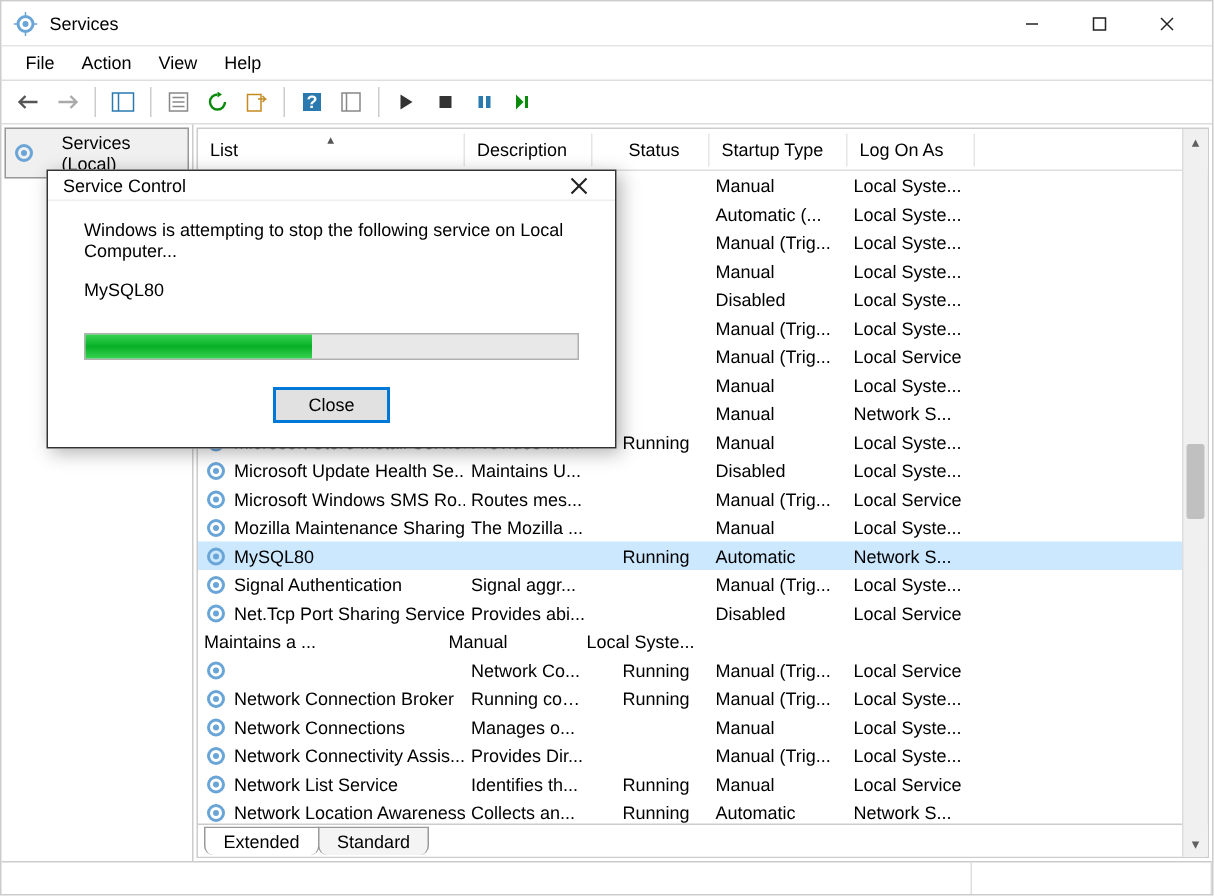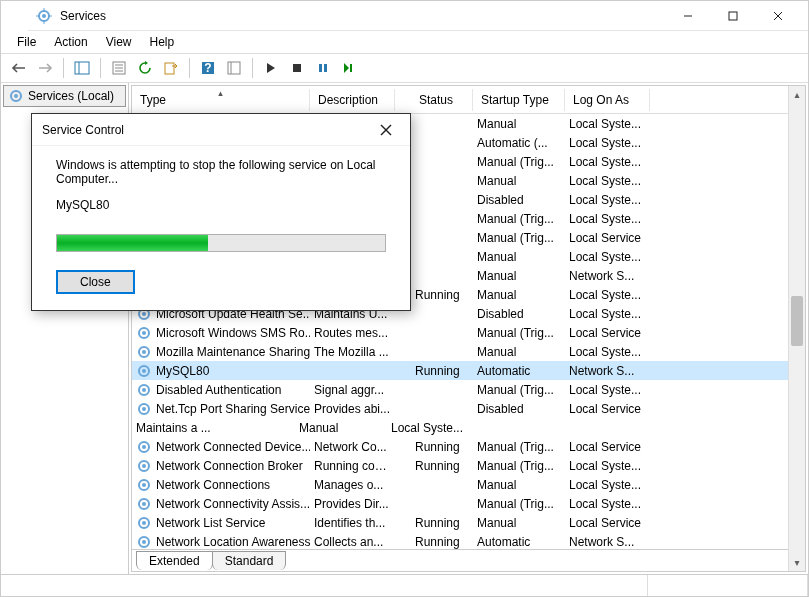--- a/index.html
+++ b/index.html
@@ -1,37 +1,37 @@
 <!DOCTYPE html>
 <html><head>
 <meta charset="utf-8">
 <style>
   * { margin: 0; padding: 0; box-sizing: border-box; font-family: "Segoe UI", Tahoma, sans-serif; font-size: 12px; }
   body { background: #fff; width: 809px; height: 597px; overflow: hidden; position: relative; border: 1px solid #ccc; }
 
   
-  .titlebar { height: 30px; display: flex; align-items: center; padding: 0 8px; background: #fff; border-bottom: 1px solid #e5e5e5; margin-left: 27px; }
+  .titlebar { height: 30px; display: flex; align-items: center; padding: 0 8px; background: #fff; border-bottom: 1px solid #e5e5e5; }
   .titlebar .app-icon { width: 16px; height: 16px; margin-right: 8px; }
   .titlebar .title { flex: 1; }
   .titlebar .win-controls { display: flex; gap: 0; }
   .titlebar .win-btn { width: 45px; height: 28px; display:flex; align-items:center; justify-content:center; cursor: pointer; }
 
   
   .menubar { height: 22px; display: flex; align-items: center; padding: 0 8px; gap: 2px; }
   .menubar .menu-item { padding: 2px 8px; cursor: default; }
 
   
   .toolbar { height: 30px; border-top: 1px solid #ddd; border-bottom: 1px solid #ddd; display: flex; align-items: center; padding: 0 6px; gap: 2px; }
   .toolbar .tbtn { width: 24px; height: 24px; display: flex; align-items:center; justify-content:center; cursor:pointer; border-radius:2px; }
   .toolbar .sep { width:1px; height:20px; background:#ccc; margin:0 4px; }
 
   
   .main { display: flex; height: calc(100% - 30px - 22px - 30px - 22px); position: relative; }
   .left-pane { width: 128px; border-right: 1px solid #ccc; padding: 2px; }
-  .left-item { display:flex; align-items:center; gap:4px; padding: 2px 4px; background: #f0f0f0; border: 1px solid #999; }
+  .left-item { display:flex; align-items:center; gap:17px; padding: 2px 4px; background: #f0f0f0; border: 1px solid #999; }
   .left-item .icon { width:16px; height:16px; flex-shrink:0; }
 
   .right-pane { flex:1; display:flex; flex-direction:column; border:1px solid #ccc; margin:2px; position:relative; }
   .header-row { display:flex; border-bottom:1px solid #ddd; background:#fff; height:28px; align-items:center; }
   .header-cell { padding: 4px 8px; border-right:1px solid #e5e5e5; position:relative; white-space:nowrap; overflow:hidden; text-overflow:ellipsis; cursor:default; }
   .col-name { width:178px; }
   .col-desc { width:85px; }
   .col-status { width:62px;margin-left:16px; }
   .col-startup { width:92px; }
   .col-logon { width:85px; }
@@ -55,29 +55,29 @@
   .tab { padding: 2px 12px; border:1px solid #999; border-bottom:none; margin-right:-1px; background:#f4f4f4; border-radius: 0 0 6px 6px; position:relative; top:1px; cursor:default; transform: scaleY(-1); }
   .tabs-inner { transform: scaleY(-1); display:flex; }
   .tab.active { background:#fff; }
 
   
   .statusbar { height:22px; border-top:1px solid #ccc; display:flex; }
   .statusbar .cell { border-right:1px solid #ddd; flex:1; }
 
   
   .dialog { position:absolute; left:30px; top:112px; width:380px; background:#fff; border:1px solid #333; box-shadow: 3px 3px 12px rgba(0,0,0,0.3); z-index:10; }
-  .dialog .dlg-title { height:32px; display:flex; align-items:center; padding:0 10px; border-bottom:1px solid #eee; }
+  .dialog .dlg-title { height:20px; display:flex; align-items:center; padding:0 10px; border-bottom:1px solid #eee; }
   .dialog .dlg-title .t { flex:1; }
   .dialog .dlg-title .close { width:28px; height:24px; display:flex; align-items:center; justify-content:center; cursor:pointer; }
   .dialog .dlg-body { padding: 12px 24px 16px; }
   .dialog .msg { margin-bottom: 12px; }
   .dialog .svc { margin-bottom: 22px; }
   .dialog .progress { width:100%; height:18px; border:1px solid #b0b0b0; background:#e8e8e8; position:relative; margin-bottom:18px; }
   .dialog .progress .bar { position:absolute; left:0; top:0; bottom:0; width:46%; background: linear-gradient(to bottom, #39d353 0%, #06b025 50%, #39d353 100%); }
-  .dialog .btnrow { text-align:left; }
+  .dialog .btnrow { text-align:center; }
   .dialog .btn { display:inline-block; padding: 3px 22px; border:2px solid #0078d7; background:#e1e1e1; cursor:pointer; }
 
   
   .sort-ind { position:absolute; top:-1px; left:50%; transform:translateX(-50%); font-size:9px; color:#555; }
 </style>
 </head>
 <body>
 
 <div class="titlebar">
   <span class="app-icon">
@@ -204,21 +204,21 @@
             <circle cx="8" cy="8" r="2" fill="#6aa5d8"></circle>
           </svg>
       </span>
       <span>Services (Local)</span>
     </div>
   </div>
 
   <div class="right-pane">
     <div class="header-row">
       <div class="header-cell col-name">
-        <span>Type</span>
+        <span>List</span>
         <span class="sort-ind">▴</span>
       </div>
       <div class="header-cell col-desc">Description</div>
       <div class="header-cell col-status">Status</div>
       <div class="header-cell col-startup">Startup Type</div>
       <div class="header-cell col-logon">Log On As</div>
     </div>
 
     <div class="rows" id="rows">
         <div class="row">
@@ -375,21 +375,21 @@
           <div class="cell col-status">Running</div>
           <div class="cell col-startup">Automatic</div>
           <div class="cell col-logon">Network S...</div>
         </div>
         <div class="row">
           <div class="cell col-name">
             <span class="svc-icon"><svg viewBox="0 0 16 16">
                 <circle cx="8" cy="8" r="5" fill="none" stroke="#6aa5d8" stroke-width="2"></circle>
                 <circle cx="8" cy="8" r="2" fill="#6aa5d8"></circle>
               </svg></span>
-            <span>Disabled Authentication</span>
+            <span>Signal Authentication</span>
           </div>
           <div class="cell col-desc">Signal aggr...</div>
           <div class="cell col-status"></div>
           <div class="cell col-startup">Manual (Trig...</div>
           <div class="cell col-logon">Local Syste...</div>
         </div>
         <div class="row">
           <div class="cell col-name">
             <span class="svc-icon"><svg viewBox="0 0 16 16">
                 <circle cx="8" cy="8" r="5" fill="none" stroke="#6aa5d8" stroke-width="2"></circle>
@@ -407,21 +407,20 @@
           <div class="cell col-status"></div>
           <div class="cell col-startup">Manual</div>
           <div class="cell col-logon">Local Syste...</div>
         </div>
         <div class="row">
           <div class="cell col-name">
             <span class="svc-icon"><svg viewBox="0 0 16 16">
                 <circle cx="8" cy="8" r="5" fill="none" stroke="#6aa5d8" stroke-width="2"></circle>
                 <circle cx="8" cy="8" r="2" fill="#6aa5d8"></circle>
               </svg></span>
-            <span>Network Connected Device...</span>
           </div>
           <div class="cell col-desc">Network Co...</div>
           <div class="cell col-status">Running</div>
           <div class="cell col-startup">Manual (Trig...</div>
           <div class="cell col-logon">Local Service</div>
         </div>
         <div class="row">
           <div class="cell col-name">
             <span class="svc-icon"><svg viewBox="0 0 16 16">
                 <circle cx="8" cy="8" r="5" fill="none" stroke="#6aa5d8" stroke-width="2"></circle>

